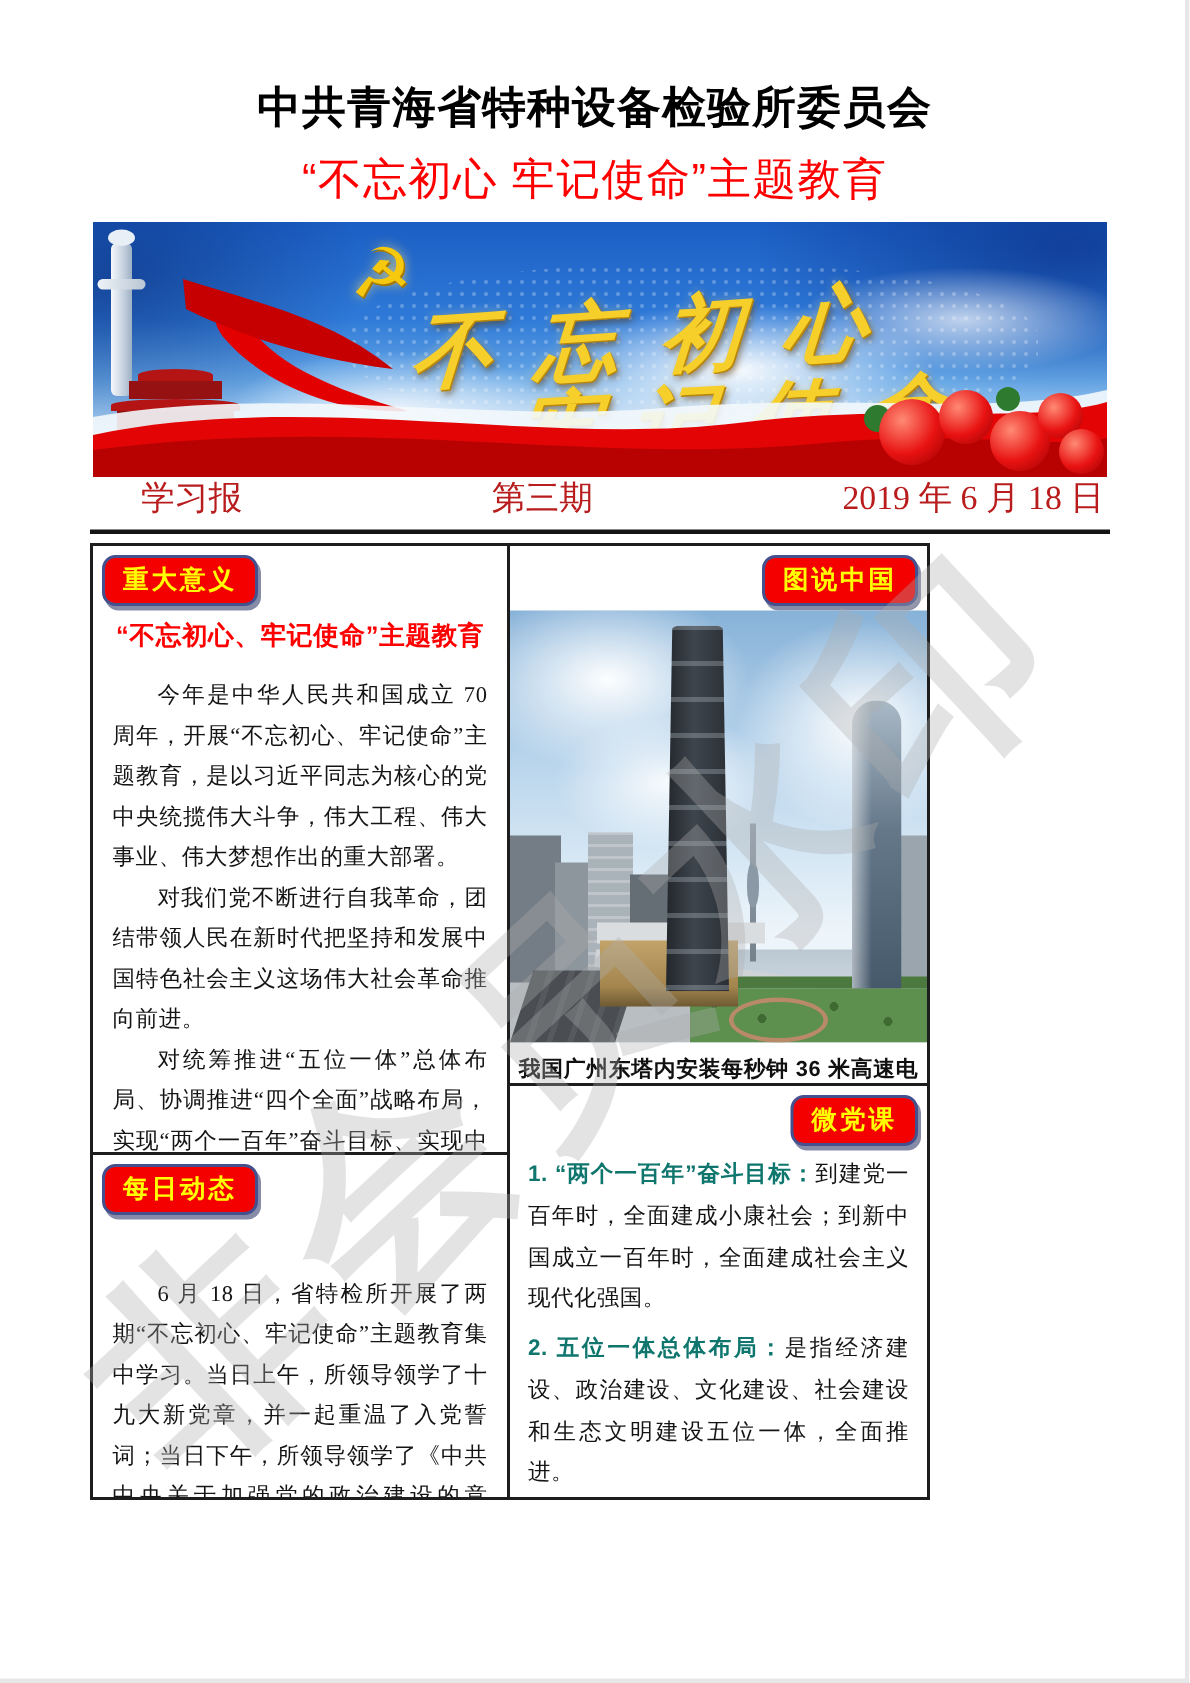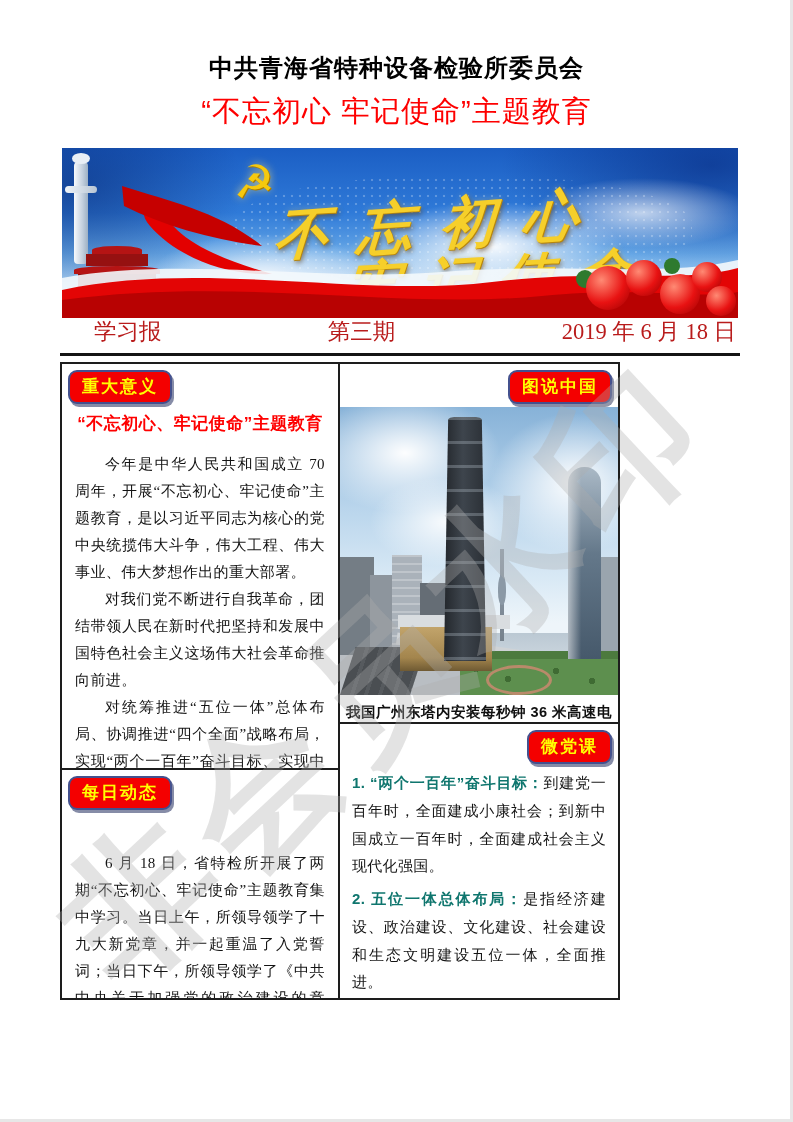--- a/index.html
+++ b/index.html
@@ -5,21 +5,21 @@
   html,body{margin:0;padding:0;background:#fff;}
   .page{position:relative;width:793px;height:1122px;background:#fff;overflow:hidden;
         font-family:"Liberation Serif","DejaVu Serif",serif;color:#111;
         box-shadow:inset -3px -3px 0 #e7e7e7;}
   
   .watermark{position:absolute;left:18px;top:880px;z-index:40;pointer-events:none;
              font-family:"Liberation Sans","DejaVu Sans",sans-serif;font-weight:bold;
              font-size:150px;letter-spacing:14px;white-space:nowrap;
              color:rgba(173,173,173,0.34);transform:rotate(-43deg);transform-origin:0 0;}
   
-  .org-title{margin:0;padding-top:52px;text-align:center;font-size:24px;font-weight:bold;
+  .org-title{margin:0;padding-top:52px;text-align:center;font-size:29px;font-weight:bold;
              font-family:Liberation Mono, monospace;color:#000;letter-spacing:1px;}
   .theme-title{margin-top:8px;text-align:center;font-size:29px;font-weight:normal;
              font-family:"Liberation Sans","DejaVu Sans",sans-serif;color:#fe0000;letter-spacing:1px;}
   
   .banner{position:absolute;left:62px;top:148px;width:676px;height:170px;overflow:hidden;
           background:
             radial-gradient(ellipse 300px 140px at 96% 10%, rgba(8,44,130,.65), transparent 70%),
             radial-gradient(ellipse 240px 150px at 2% 22%, rgba(6,36,110,.55), transparent 70%),
             radial-gradient(ellipse 420px 120px at 50% 108%, rgba(255,255,255,.95), transparent 75%),
             linear-gradient(180deg,#1b5ec4 0%,#2f7ad8 38%,#66a7e6 62%,#a9cef0 80%,#d3e7f7 100%);}

